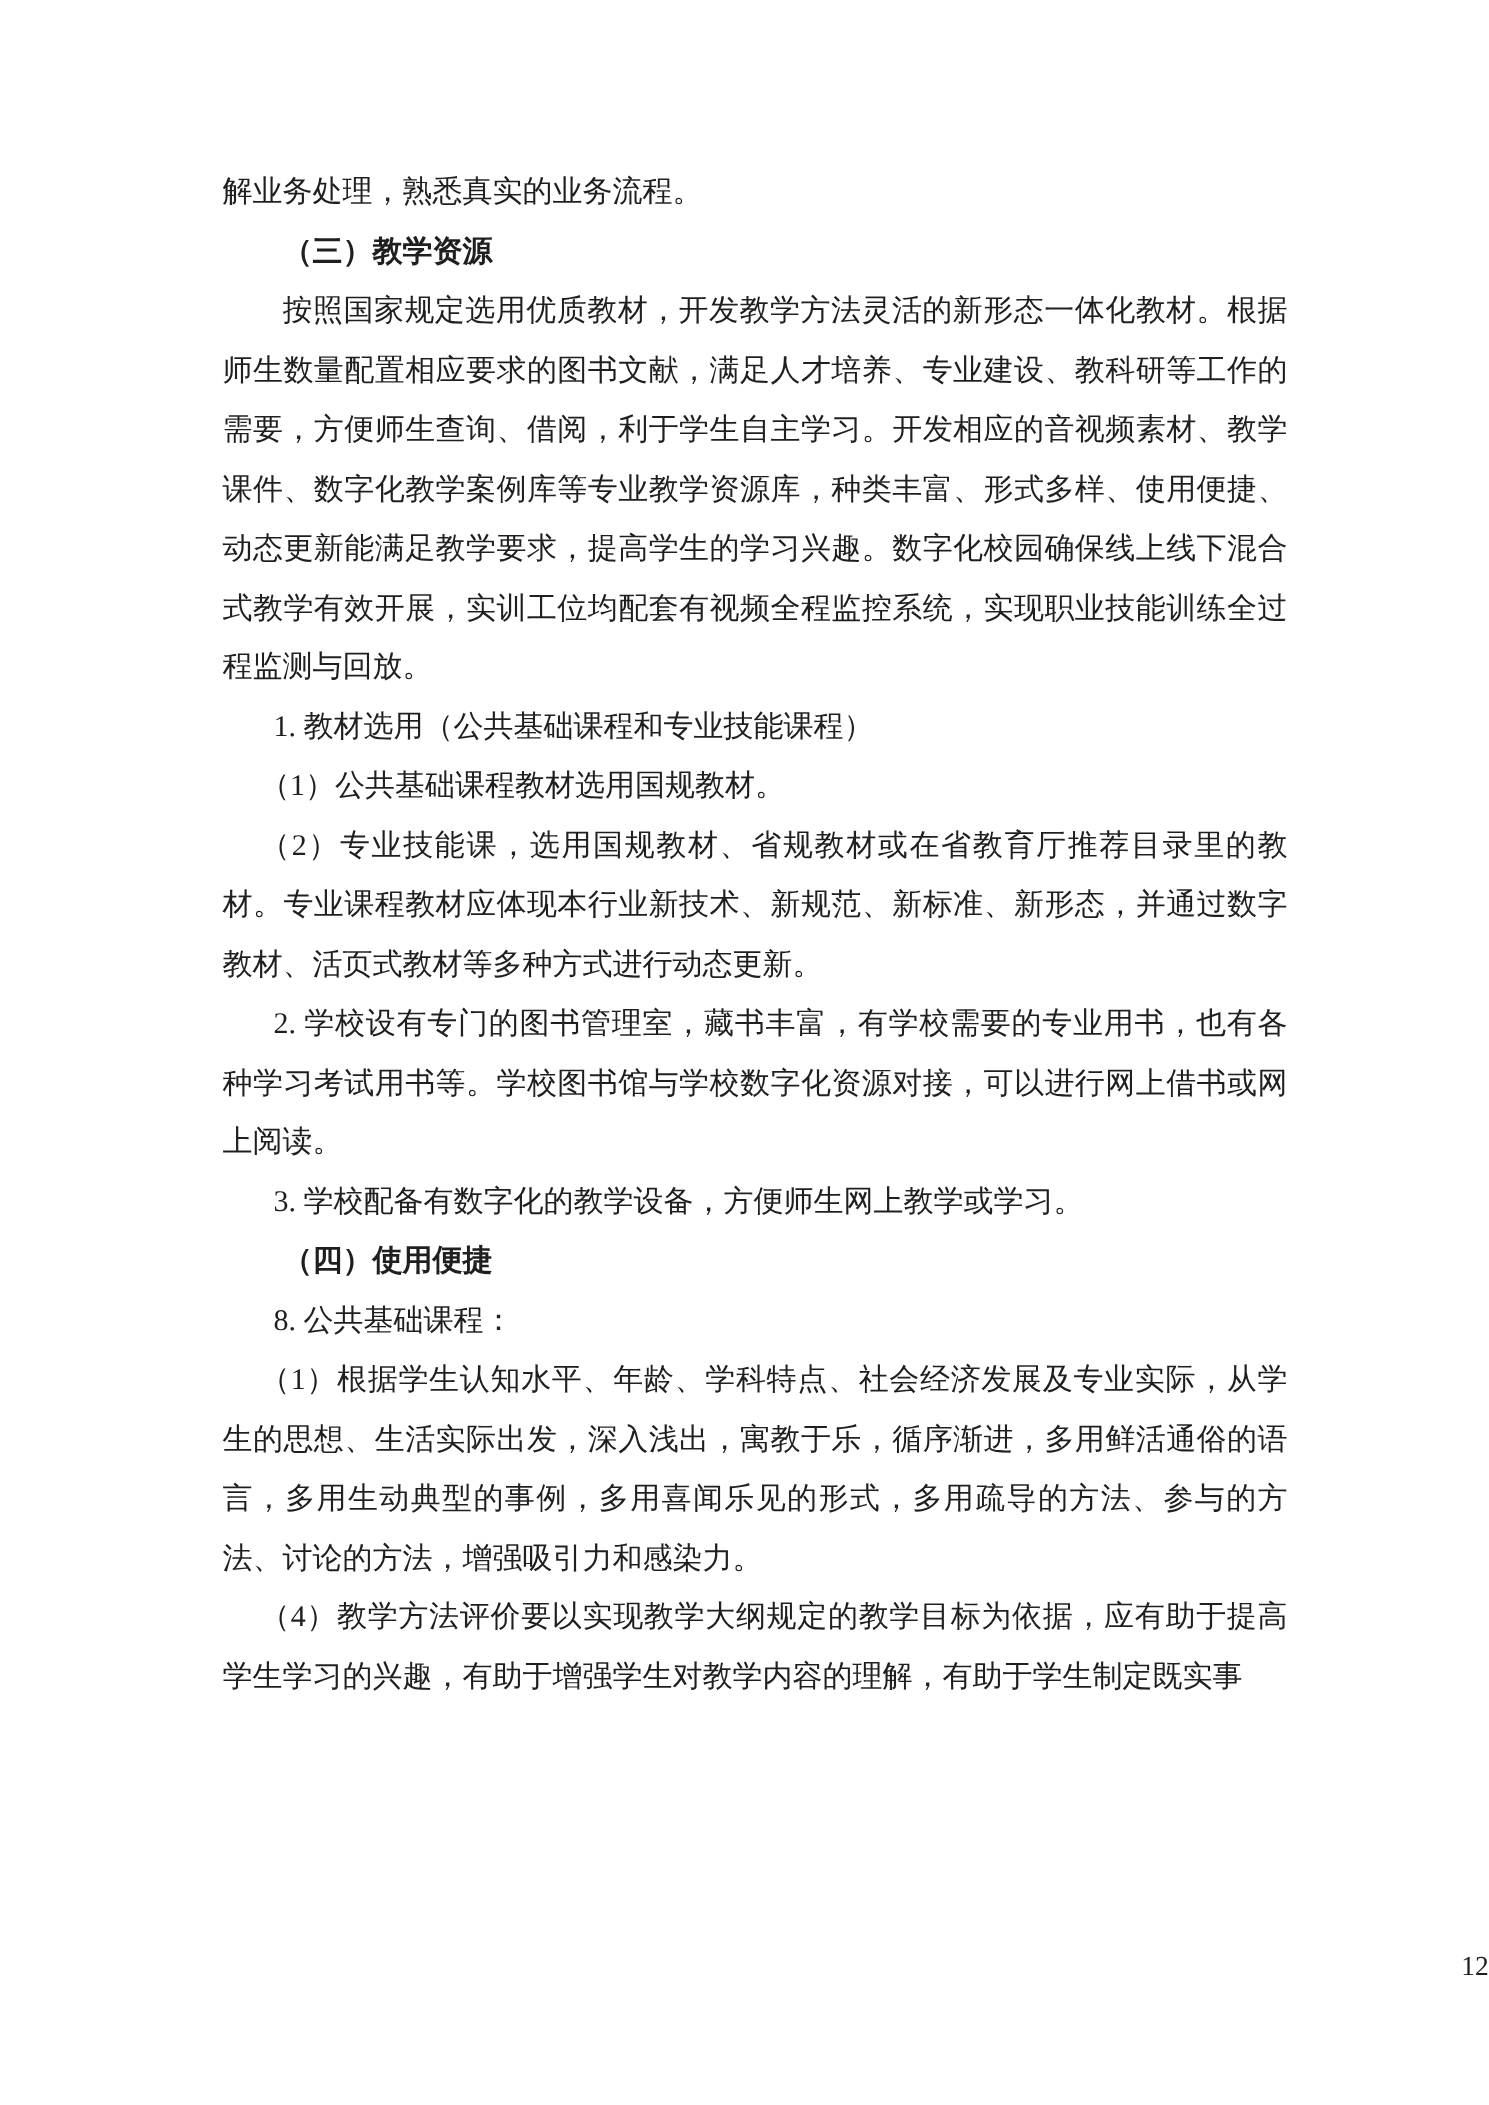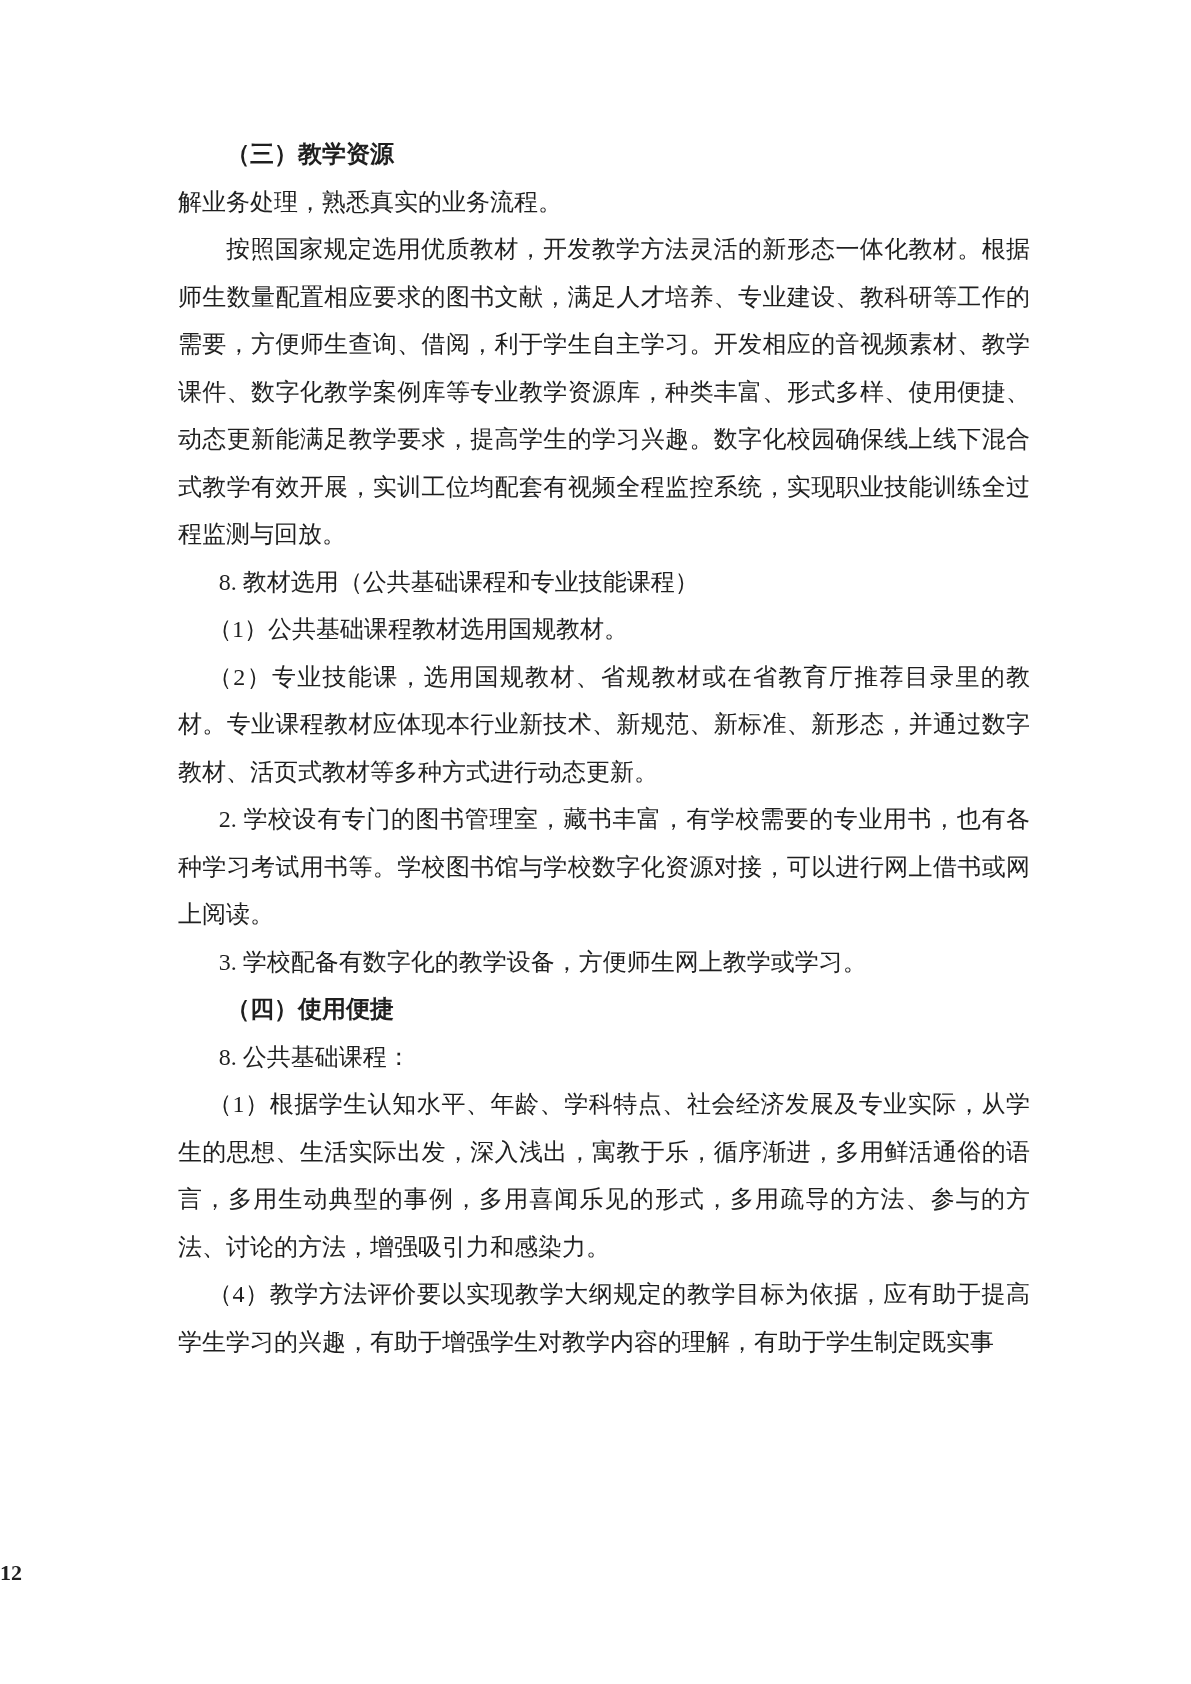--- a/index.html
+++ b/index.html
@@ -42,38 +42,37 @@
   .para.heading{
     text-indent:2em;
     font-weight:bold;
     text-align:left;
   }
   .footer{
     position:absolute;
     top:1560px;
     left:0;
     width:100%;
-    text-align:left;
-    font-weight:bold;
+    text-align:right;
   }
   .footer span{
     font-size:22px;
     line-height:26px;
     color:var(--text-color);
   }
 </style>
 </head>
 <body>
 
 <div class="page">
   <div class="content" id="paragraph-host">
+      <p class="para continuation">解业务处理，熟悉真实的业务流程。</p>
       <p class="para heading">（三）教学资源</p>
-      <p class="para continuation">解业务处理，熟悉真实的业务流程。</p>
       <p class="para body">按照国家规定选用优质教材，开发教学方法灵活的新形态一体化教材。根据师生数量配置相应要求的图书文献，满足人才培养、专业建设、教科研等工作的需要，方便师生查询、借阅，利于学生自主学习。开发相应的音视频素材、教学课件、数字化教学案例库等专业教学资源库，种类丰富、形式多样、使用便捷、动态更新能满足教学要求，提高学生的学习兴趣。数字化校园确保线上线下混合式教学有效开展，实训工位均配套有视频全程监控系统，实现职业技能训练全过程监测与回放。</p>
-      <p class="para num">8. 教材选用（公共基础课程和专业技能课程）</p>
+      <p class="para num">1. 教材选用（公共基础课程和专业技能课程）</p>
       <p class="para paren">（1）公共基础课程教材选用国规教材。</p>
       <p class="para paren">（2）专业技能课，选用国规教材、省规教材或在省教育厅推荐目录里的教材。专业课程教材应体现本行业新技术、新规范、新标准、新形态，并通过数字教材、活页式教材等多种方式进行动态更新。</p>
       <p class="para num">2. 学校设有专门的图书管理室，藏书丰富，有学校需要的专业用书，也有各种学习考试用书等。学校图书馆与学校数字化资源对接，可以进行网上借书或网上阅读。</p>
       <p class="para num">3. 学校配备有数字化的教学设备，方便师生网上教学或学习。</p>
       <p class="para heading">（四）使用便捷</p>
       <p class="para num">8. 公共基础课程：</p>
       <p class="para paren">（1）根据学生认知水平、年龄、学科特点、社会经济发展及专业实际，从学生的思想、生活实际出发，深入浅出，寓教于乐，循序渐进，多用鲜活通俗的语言，多用生动典型的事例，多用喜闻乐见的形式，多用疏导的方法、参与的方法、讨论的方法，增强吸引力和感染力。</p>
       <p class="para paren">（4）教学方法评价要以实现教学大纲规定的教学目标为依据，应有助于提高学生学习的兴趣，有助于增强学生对教学内容的理解，有助于学生制定既实事</p>
     </div>
   <div class="footer">

